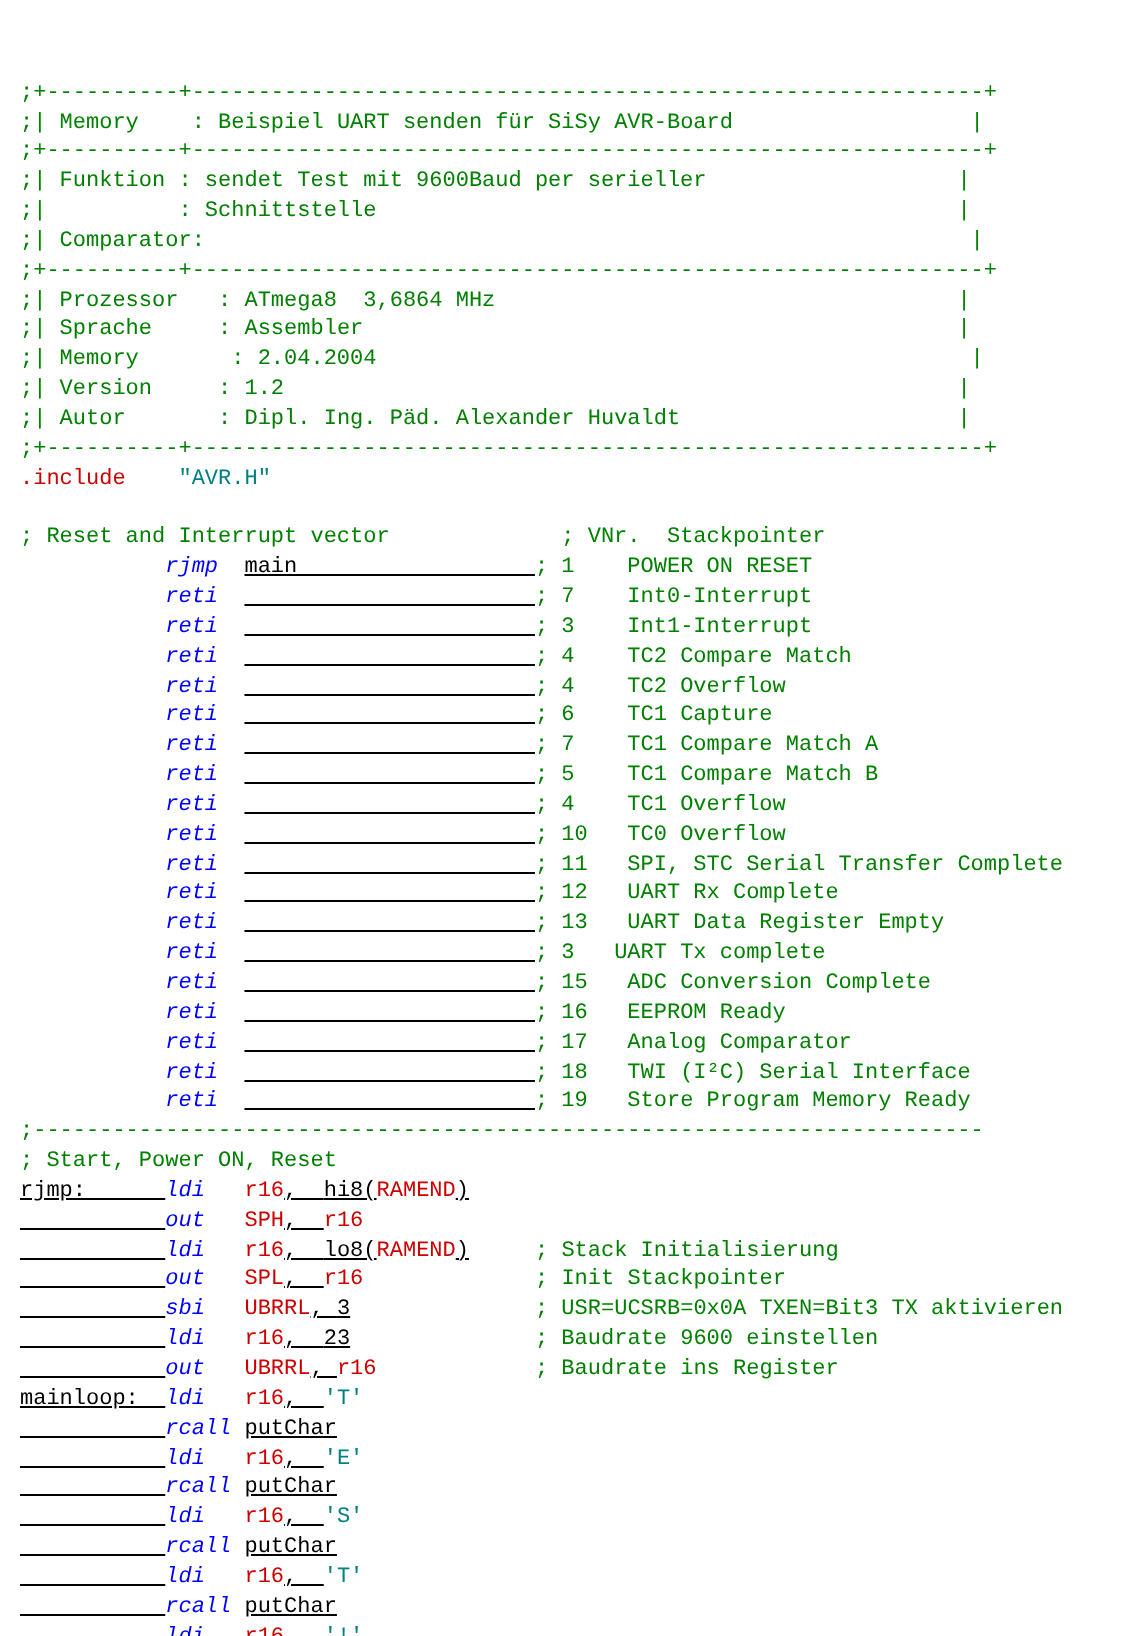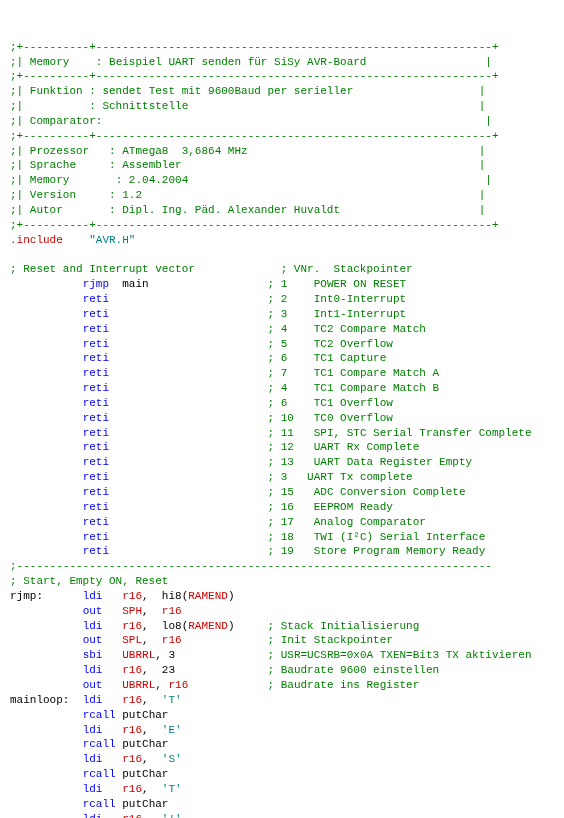--- a/index.html
+++ b/index.html
@@ -6,24 +6,24 @@
     background: #fff;
     margin: 0;
     padding: 10px;
     font-family: "Courier New", monospace;
     font-size: 11px;
     line-height: 1.35;
     white-space: pre;
     color: #000;
   }
   .g { color: #008000; }  
-  .b { color: #0000ff; }  
+  .b { color: #0000ff; font-style: italic; }  
   .r { color: #cc0000; text-align: right; }  
   .t { color: #008080; }  
-  .k { color: #000; }     
+  .k { color: #000; text-decoration: underline; }     
 </style>
 </head>
 <body>
 
 <div id="out"><span class="g">;+----------+------------------------------------------------------------+</span>
 <span class="g">;| Memory    </span><span class="g">: Beispiel UART senden für SiSy AVR-Board                  </span><span class="g">|</span>
 <span class="g">;+----------+------------------------------------------------------------+</span>
 <span class="g">;| Funktion </span><span class="g">: sendet Test mit 9600Baud per serieller                   </span><span class="g">|</span>
 <span class="g">;|          </span><span class="g">: Schnittstelle                                            </span><span class="g">|</span>
 <span class="g">;| Comparator</span><span class="g">:                                                          </span><span class="g">|</span>
@@ -31,40 +31,40 @@
 <span class="g">;| Prozessor   </span><span class="g">: ATmega8  3,6864 MHz                                   </span><span class="g">|</span>
 <span class="g">;| Sprache     </span><span class="g">: Assembler                                             </span><span class="g">|</span>
 <span class="g">;| Memory       </span><span class="g">: 2.04.2004                                             </span><span class="g">|</span>
 <span class="g">;| Version     </span><span class="g">: 1.2                                                   </span><span class="g">|</span>
 <span class="g">;| Autor       </span><span class="g">: Dipl. Ing. Päd. Alexander Huvaldt                     </span><span class="g">|</span>
 <span class="g">;+----------+------------------------------------------------------------+</span>
 <span class="r">.include</span>    <span class="t">"AVR.H"</span>
 
 <span class="g">; Reset and Interrupt vector             </span><span class="g">; VNr.  Stackpointer</span>
            <span class="b">rjmp  </span><span class="k">main                  </span><span class="g">; 1    POWER ON RESET</span>
-           <span class="b">reti  </span><span class="k">                      </span><span class="g">; 2    Int0-Interrupt</span>
+           <span class="b">reti  </span><span class="k">                      </span><span class="g">; 7    Int0-Interrupt</span>
            <span class="b">reti  </span><span class="k">                      </span><span class="g">; 3    Int1-Interrupt</span>
            <span class="b">reti  </span><span class="k">                      </span><span class="g">; 4    TC2 Compare Match</span>
-           <span class="b">reti  </span><span class="k">                      </span><span class="g">; 5    TC2 Overflow</span>
+           <span class="b">reti  </span><span class="k">                      </span><span class="g">; 4    TC2 Overflow</span>
            <span class="b">reti  </span><span class="k">                      </span><span class="g">; 6    TC1 Capture</span>
            <span class="b">reti  </span><span class="k">                      </span><span class="g">; 7    TC1 Compare Match A</span>
-           <span class="b">reti  </span><span class="k">                      </span><span class="g">; 4    TC1 Compare Match B</span>
-           <span class="b">reti  </span><span class="k">                      </span><span class="g">; 6    TC1 Overflow</span>
+           <span class="b">reti  </span><span class="k">                      </span><span class="g">; 5    TC1 Compare Match B</span>
+           <span class="b">reti  </span><span class="k">                      </span><span class="g">; 4    TC1 Overflow</span>
            <span class="b">reti  </span><span class="k">                      </span><span class="g">; 10   TC0 Overflow</span>
            <span class="b">reti  </span><span class="k">                      </span><span class="g">; 11   SPI, STC Serial Transfer Complete</span>
            <span class="b">reti  </span><span class="k">                      </span><span class="g">; 12   UART Rx Complete</span>
            <span class="b">reti  </span><span class="k">                      </span><span class="g">; 13   UART Data Register Empty</span>
            <span class="b">reti  </span><span class="k">                      </span><span class="g">; 3   UART Tx complete</span>
            <span class="b">reti  </span><span class="k">                      </span><span class="g">; 15   ADC Conversion Complete</span>
            <span class="b">reti  </span><span class="k">                      </span><span class="g">; 16   EEPROM Ready</span>
            <span class="b">reti  </span><span class="k">                      </span><span class="g">; 17   Analog Comparator</span>
            <span class="b">reti  </span><span class="k">                      </span><span class="g">; 18   TWI (I²C) Serial Interface</span>
            <span class="b">reti  </span><span class="k">                      </span><span class="g">; 19   Store Program Memory Ready</span>
 <span class="g">;------------------------------------------------------------------------</span>
-<span class="g">; Start, Empty ON, Reset</span>
+<span class="g">; Start, Power ON, Reset</span>
 <span class="k">rjmp:      </span><span class="b">ldi   </span><span class="r">r16</span><span class="k">,  </span><span class="k">hi8(</span><span class="r">RAMEND</span><span class="k">)</span>     
 <span class="k">           </span><span class="b">out   </span><span class="r">SPH</span><span class="k">,  </span><span class="r">r16</span>             
 <span class="k">           </span><span class="b">ldi   </span><span class="r">r16</span><span class="k">,  </span><span class="k">lo8(</span><span class="r">RAMEND</span><span class="k">)</span>     <span class="g">; Stack Initialisierung</span>
 <span class="k">           </span><span class="b">out   </span><span class="r">SPL</span><span class="k">,  </span><span class="r">r16</span>             <span class="g">; Init Stackpointer</span>
 <span class="k">           </span><span class="b">sbi   </span><span class="r">UBRRL</span><span class="k">, </span><span class="k">3</span>              <span class="g">; USR=UCSRB=0x0A TXEN=Bit3 TX aktivieren</span>
 <span class="k">           </span><span class="b">ldi   </span><span class="r">r16</span><span class="k">,  </span><span class="k">23</span>              <span class="g">; Baudrate 9600 einstellen</span>
 <span class="k">           </span><span class="b">out   </span><span class="r">UBRRL</span><span class="k">, </span><span class="r">r16</span>            <span class="g">; Baudrate ins Register</span>
 <span class="k">mainloop:  </span><span class="b">ldi   </span><span class="r">r16</span><span class="k">,  </span><span class="t">'T'</span>             
 <span class="k">           </span><span class="b">rcall </span><span class="k">putChar</span>               
 <span class="k">           </span><span class="b">ldi   </span><span class="r">r16</span><span class="k">,  </span><span class="t">'E'</span>             

